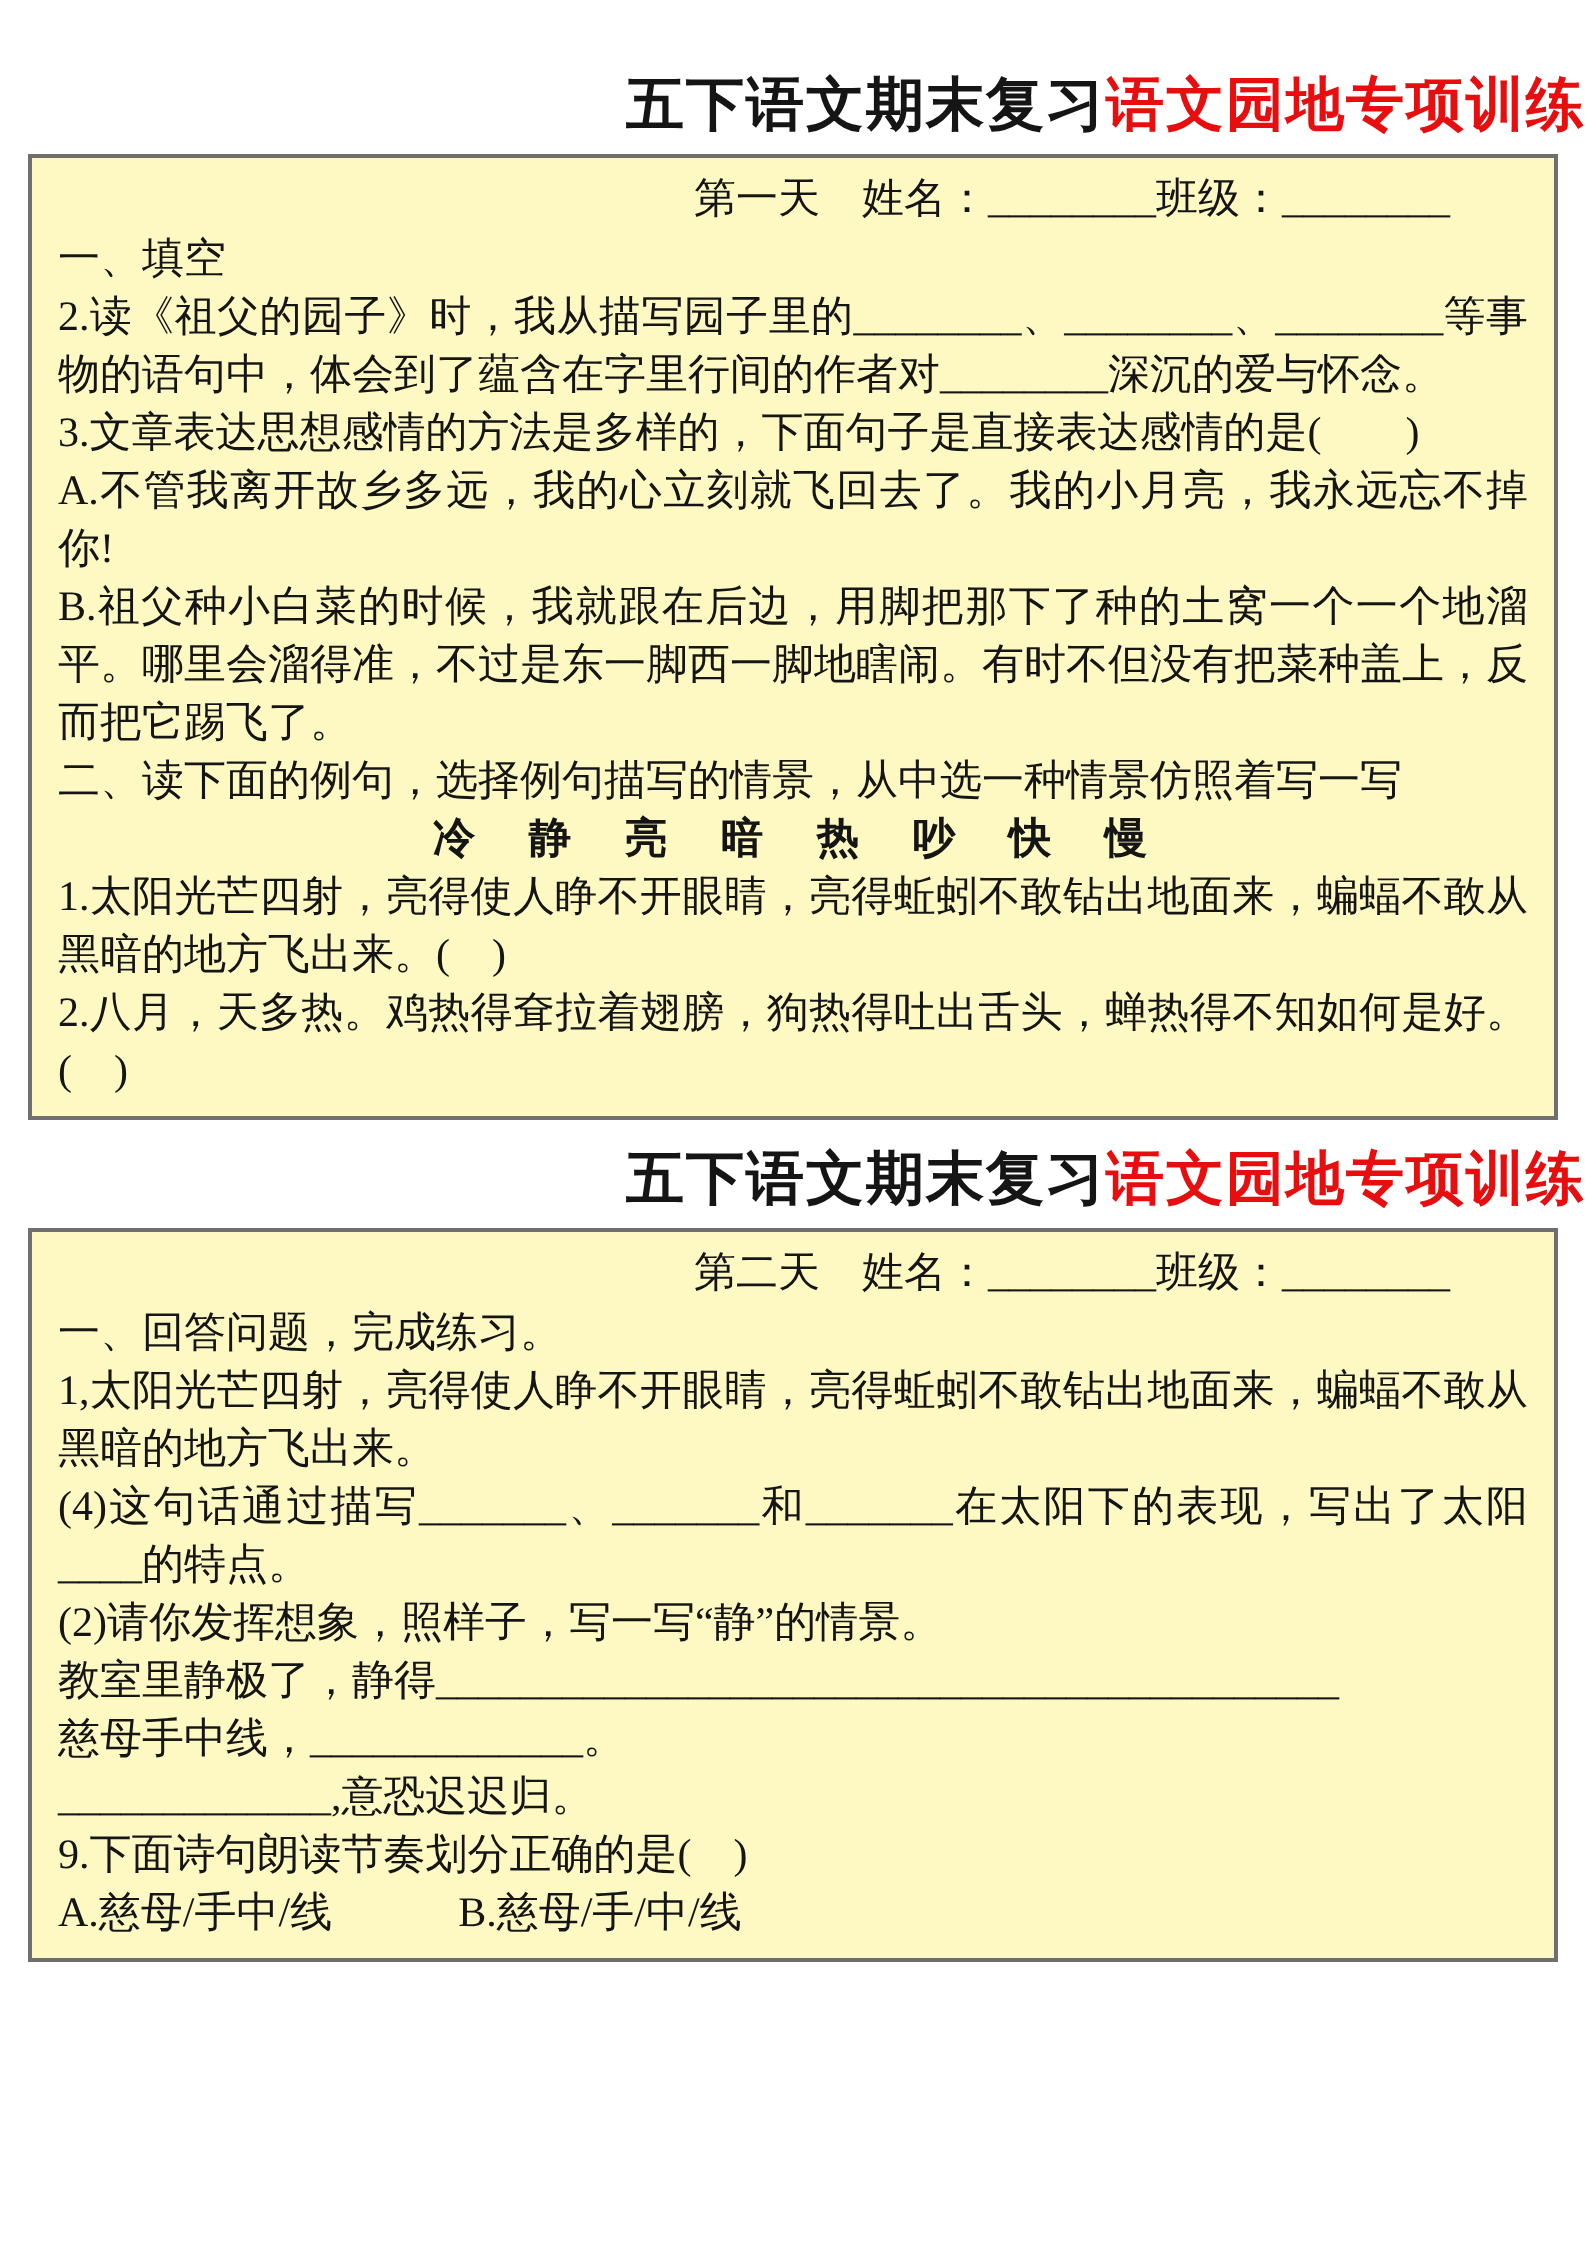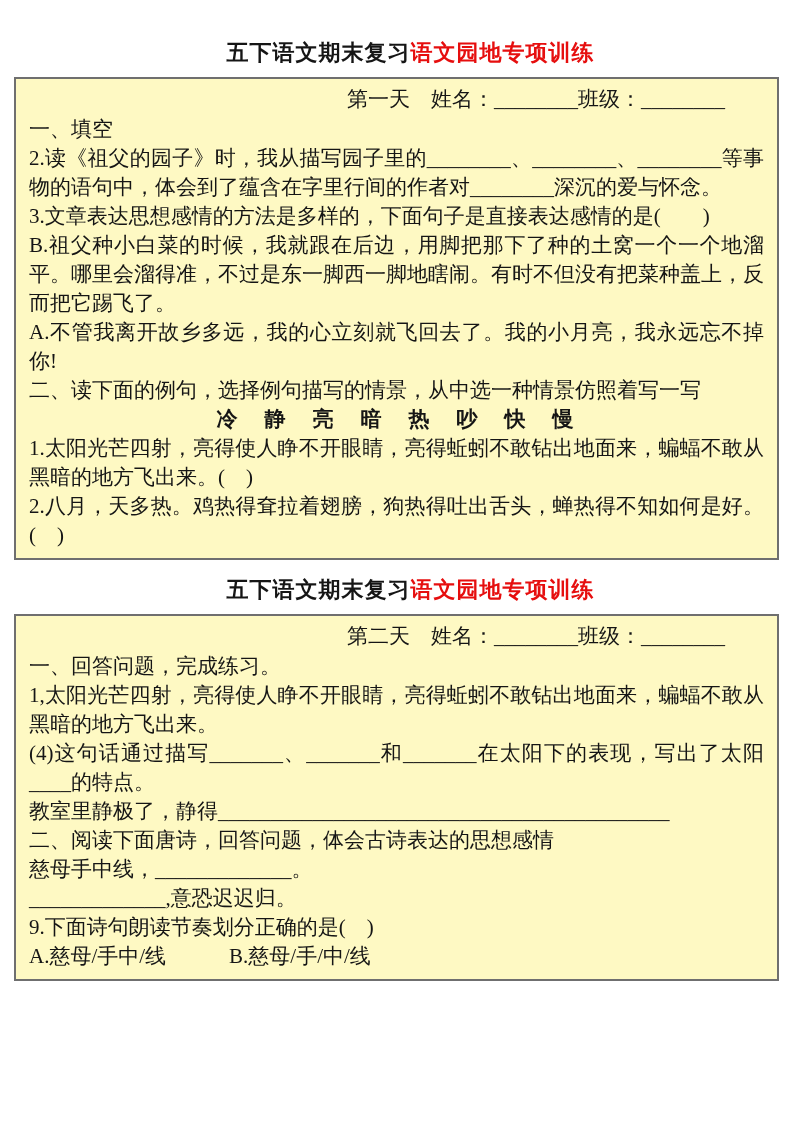--- a/index.html
+++ b/index.html
@@ -11,22 +11,22 @@
     overflow: hidden;
     color: #151515;
     font-family: "Liberation Serif", "DejaVu Serif", serif;
   }
   .page {
     width: 793px;
     height: 1122px;
     padding-top: 36px;
   }
   .title {
-    text-align: center;
-    font-size: 22px;
+    text-align: right;
+    font-size: 29px;
     font-weight: bold;
     line-height: 34px;
     letter-spacing: 1px;
     margin: 0 0 7px 0;
     white-space: nowrap;
     padding-left: 28px;
   }
   .title .red { color: #e60e0e; }
   .title2 { margin-top: 13px; margin-bottom: 7px; }
   .card {
@@ -63,42 +63,42 @@
   <div>
     <div class="title">
       <span>五下语文期末复习</span><span class="red" style="color: rgb(230, 14, 14);">语文园地专项训练</span>
     </div>
     <div class="card" style="border-color: rgb(111, 111, 111);">
       <div class="line header-line">第一天　姓名：________班级：________</div>
       <div>
           <div class="line">一、填空</div>
           <div class="line">2.读《祖父的园子》时，我从描写园子里的________、________、________等事物的语句中，体会到了蕴含在字里行间的作者对________深沉的爱与怀念。</div>
           <div class="line">3.文章表达思想感情的方法是多样的，下面句子是直接表达感情的是(　　)</div>
+          <div class="line">A.不管我离开故乡多远，我的心立刻就飞回去了。我的小月亮，我永远忘不掉你!</div>
           <div class="line">B.祖父种小白菜的时候，我就跟在后边，用脚把那下了种的土窝一个一个地溜平。哪里会溜得准，不过是东一脚西一脚地瞎闹。有时不但没有把菜种盖上，反而把它踢飞了。</div>
-          <div class="line">A.不管我离开故乡多远，我的心立刻就飞回去了。我的小月亮，我永远忘不掉你!</div>
           <div class="line">二、读下面的例句，选择例句描写的情景，从中选一种情景仿照着写一写</div>
           <div class="line center">冷　静　亮　暗　热　吵　快　慢</div>
           <div class="line">1.太阳光芒四射，亮得使人睁不开眼睛，亮得蚯蚓不敢钻出地面来，蝙蝠不敢从黑暗的地方飞出来。(　)</div>
           <div class="line">2.八月，天多热。鸡热得耷拉着翅膀，狗热得吐出舌头，蝉热得不知如何是好。(　)</div>
         </div>
     </div>
   </div>
 
   <div>
     <div class="title title2">
       <span>五下语文期末复习</span><span class="red" style="color: rgb(230, 14, 14);">语文园地专项训练</span>
     </div>
     <div class="card" style="border-color: rgb(111, 111, 111);">
       <div class="line header-line">第二天　姓名：________班级：________</div>
       <div>
           <div class="line">一、回答问题，完成练习。</div>
           <div class="line">1,太阳光芒四射，亮得使人睁不开眼睛，亮得蚯蚓不敢钻出地面来，蝙蝠不敢从黑暗的地方飞出来。</div>
           <div class="line">(4)这句话通过描写_______、_______和_______在太阳下的表现，写出了太阳____的特点。</div>
+          <div class="line">(2)请你发挥想象，照样子，写一写“静”的情景。</div>
           <div class="line">教室里静极了，静得___________________________________________</div>
-          <div class="line">二、阅读下面唐诗，回答问题，体会古诗表达的思想感情</div>
           <div class="line">慈母手中线，_____________。</div>
           <div class="line">_____________,意恐迟迟归。</div>
           <div class="line">9.下面诗句朗读节奏划分正确的是(　)</div>
           <div class="line">A.慈母/手中/线　　　B.慈母/手/中/线</div>
         </div>
     </div>
   </div>
 
 </div>
 

